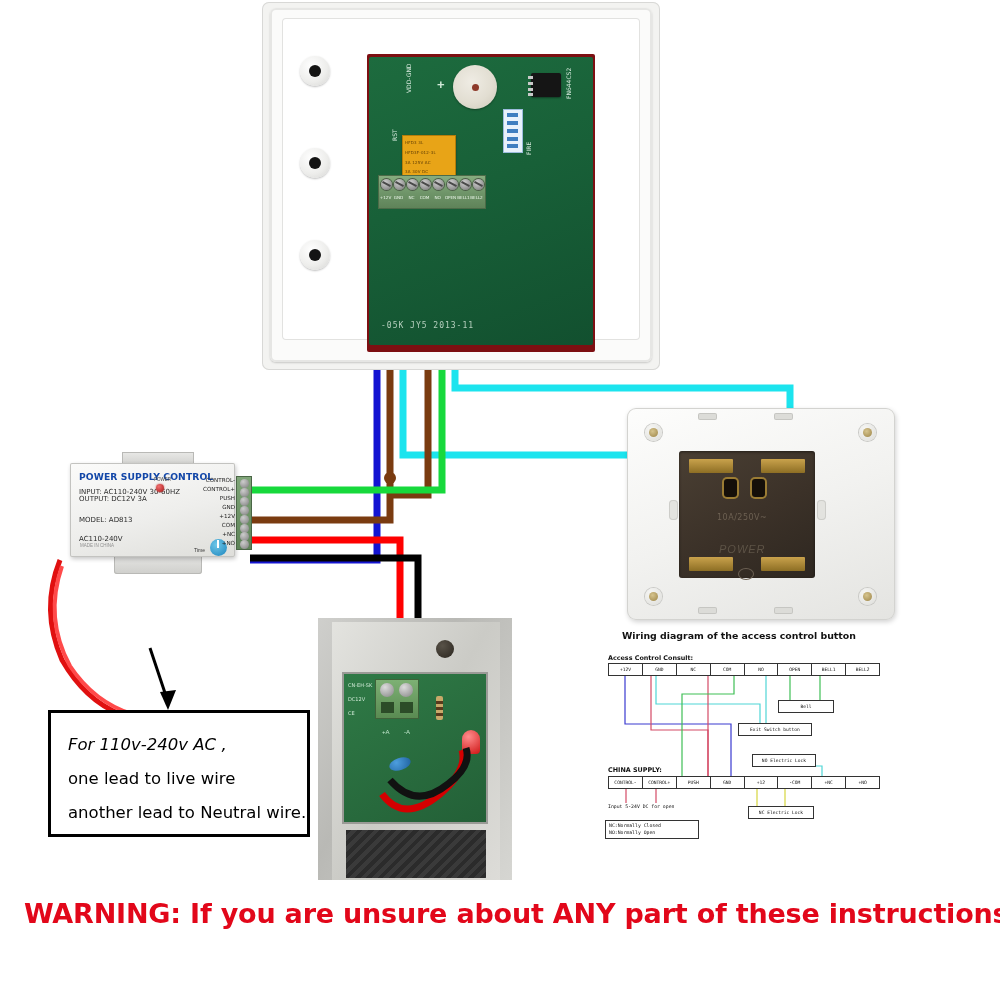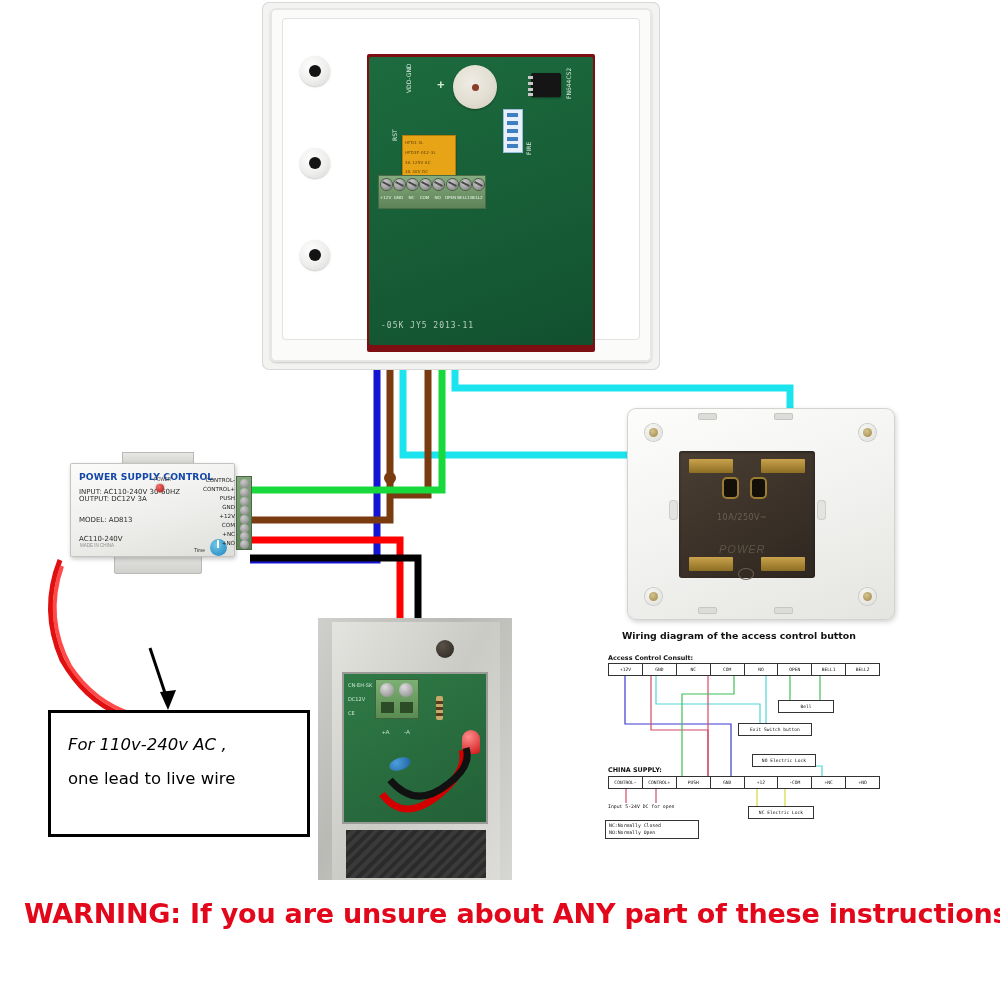--- a/index.html
+++ b/index.html
@@ -398,20 +398,21 @@
           <path d="M46 106 Q72 136 104 110 Q128 92 122 74" stroke="#111111" stroke-width="7" fill="none"></path>
         </svg>
       </div>
       <div class="lk-base"></div>
     </div>
   </div>
 
   <div id="callout">
     <div class="ln" style="top:22px;font-style:italic;">For 110v-240v AC ,</div>
     <div class="ln" style="top:56px;">one lead to live wire</div>
+    <div class="ln" style="top:90px;">another lead to Neutral wire.</div>
   </div>
 
   <div id="schem">
     <div class="title">Wiring diagram of the access control button</div>
 
     <div class="sublbl" style="left:8px;top:26px;">Access Control Consult:</div>
 
     <div class="row" style="left:8px;top:35px;width:272px;">
       <div class="cell">+12V</div>
       <div class="cell">GND</div>

